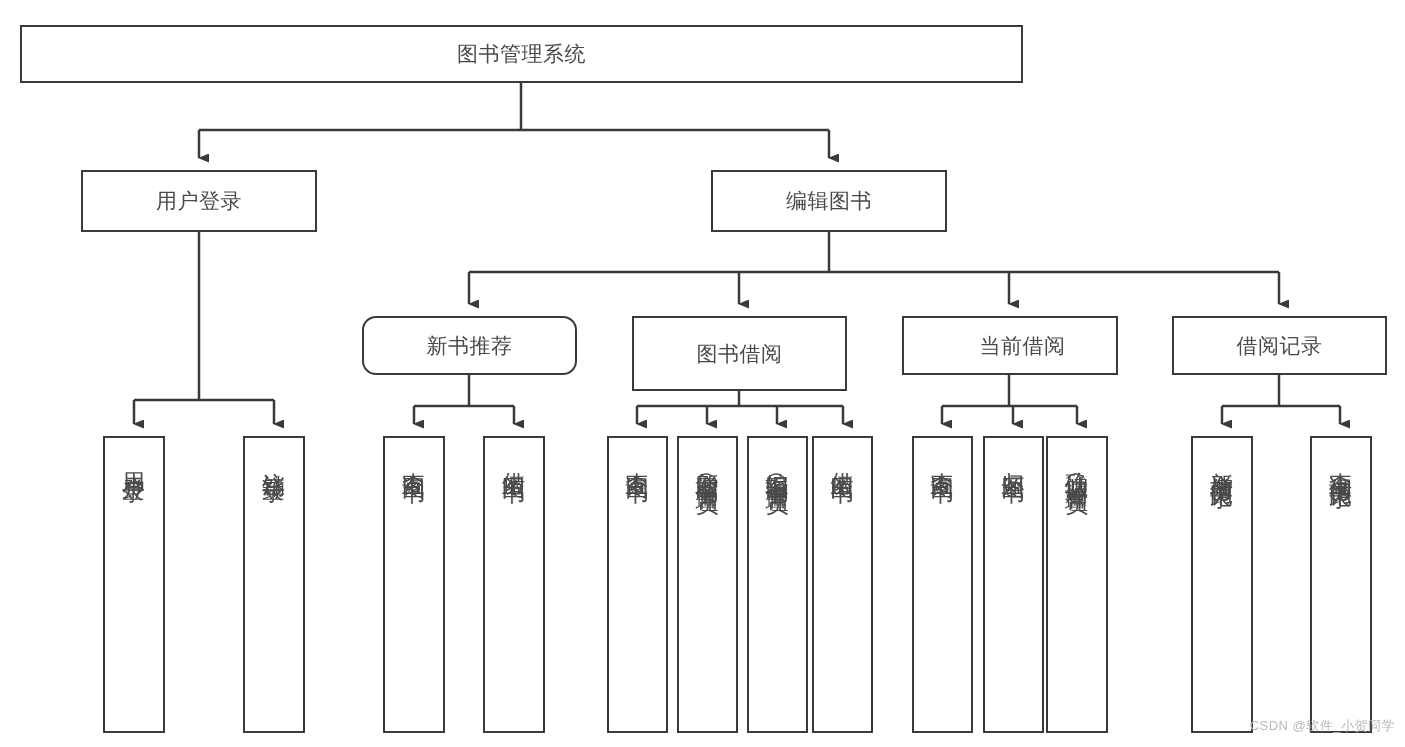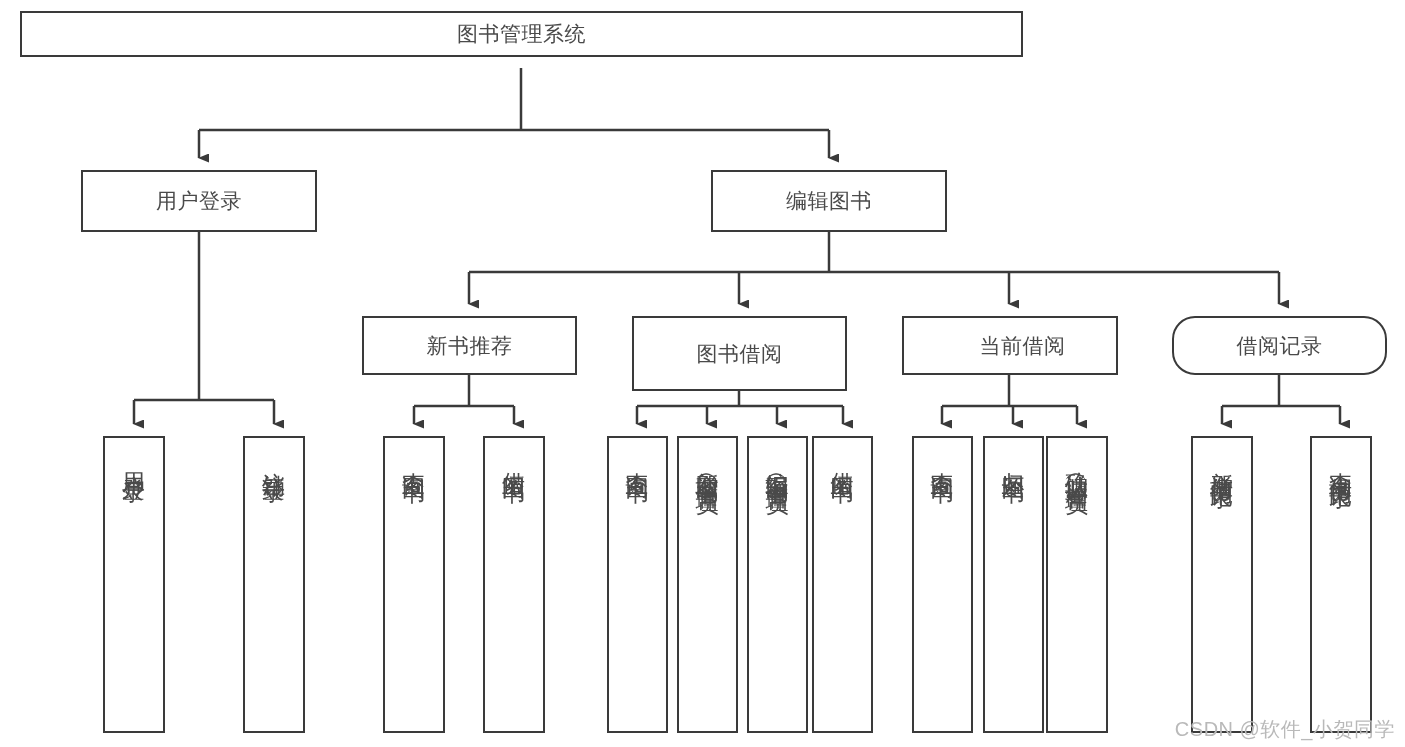--- a/index.html
+++ b/index.html
@@ -50,22 +50,22 @@
   .node.vertical .label{
     writing-mode:vertical-rl;
     text-orientation:upright;
     font-size:23px;
     letter-spacing:3px;
     line-height:1.05;
   }
   #watermark{
     position:absolute;
     right:10px;
-    bottom:4px;
-    font-size:20px;
+    bottom:12px;
+    font-size:13px;
     color:#b9b9b9;
     z-index:5;
     white-space:nowrap;
     letter-spacing:0.5px;
   }
 </style>
 </head>
 <body>
 
 <div id="canvas">
@@ -113,45 +113,45 @@
       <path d="M1013,406 L1013,424" marker-end="url(#arrow)"></path>
       <path d="M1077,406 L1077,424" marker-end="url(#arrow)"></path>
 
       <path d="M1279,375 L1279,406"></path>
       <path d="M1222,406 L1340,406"></path>
       <path d="M1222,406 L1222,424" marker-end="url(#arrow)"></path>
       <path d="M1340,406 L1340,424" marker-end="url(#arrow)"></path>
     </g>
   </svg>
 
-  <div class="node horizontal" style="left:20px; top:11px; width:1003px; height:46px;">
+  <div class="node horizontal" style="left:20px; top:25px; width:1003px; height:58px;">
     <span class="label">图书管理系统</span>
   </div>
 
   <div class="node horizontal" style="left:81px; top:170px; width:236px; height:62px;">
     <span class="label">用户登录</span>
   </div>
 
   <div class="node horizontal" style="left:711px; top:170px; width:236px; height:62px;">
     <span class="label">编辑图书</span>
   </div>
 
-  <div class="node horizontal" style="left:362px; top:316px; width:215px; height:59px;">
+  <div class="node horizontal" style="left:362px; top:316px; width:215px; height:59px;border-radius:14px;">
     <span class="label">新书推荐</span>
   </div>
 
   <div class="node horizontal" style="left:632px; top:316px; width:215px; height:75px;">
     <span class="label">图书借阅</span>
   </div>
 
   <div class="node horizontal" style="left:902px; top:316px; width:216px; height:59px;padding-left:25px;">
     <span class="label">当前借阅</span>
   </div>
 
-  <div class="node horizontal" style="left:1172px; top:316px; width:215px; height:59px;border-radius:23px;">
+  <div class="node horizontal" style="left:1172px; top:316px; width:215px; height:59px;">
     <span class="label">借阅记录</span>
   </div>
 
   <div class="node vertical" style="left:103px; top:436px; width:62px; height:297px;">
     <span class="label">用户登录</span>
   </div>
 
   <div class="node vertical" style="left:243px; top:436px; width:62px; height:297px;">
     <span class="label">注销登录</span>
   </div>

